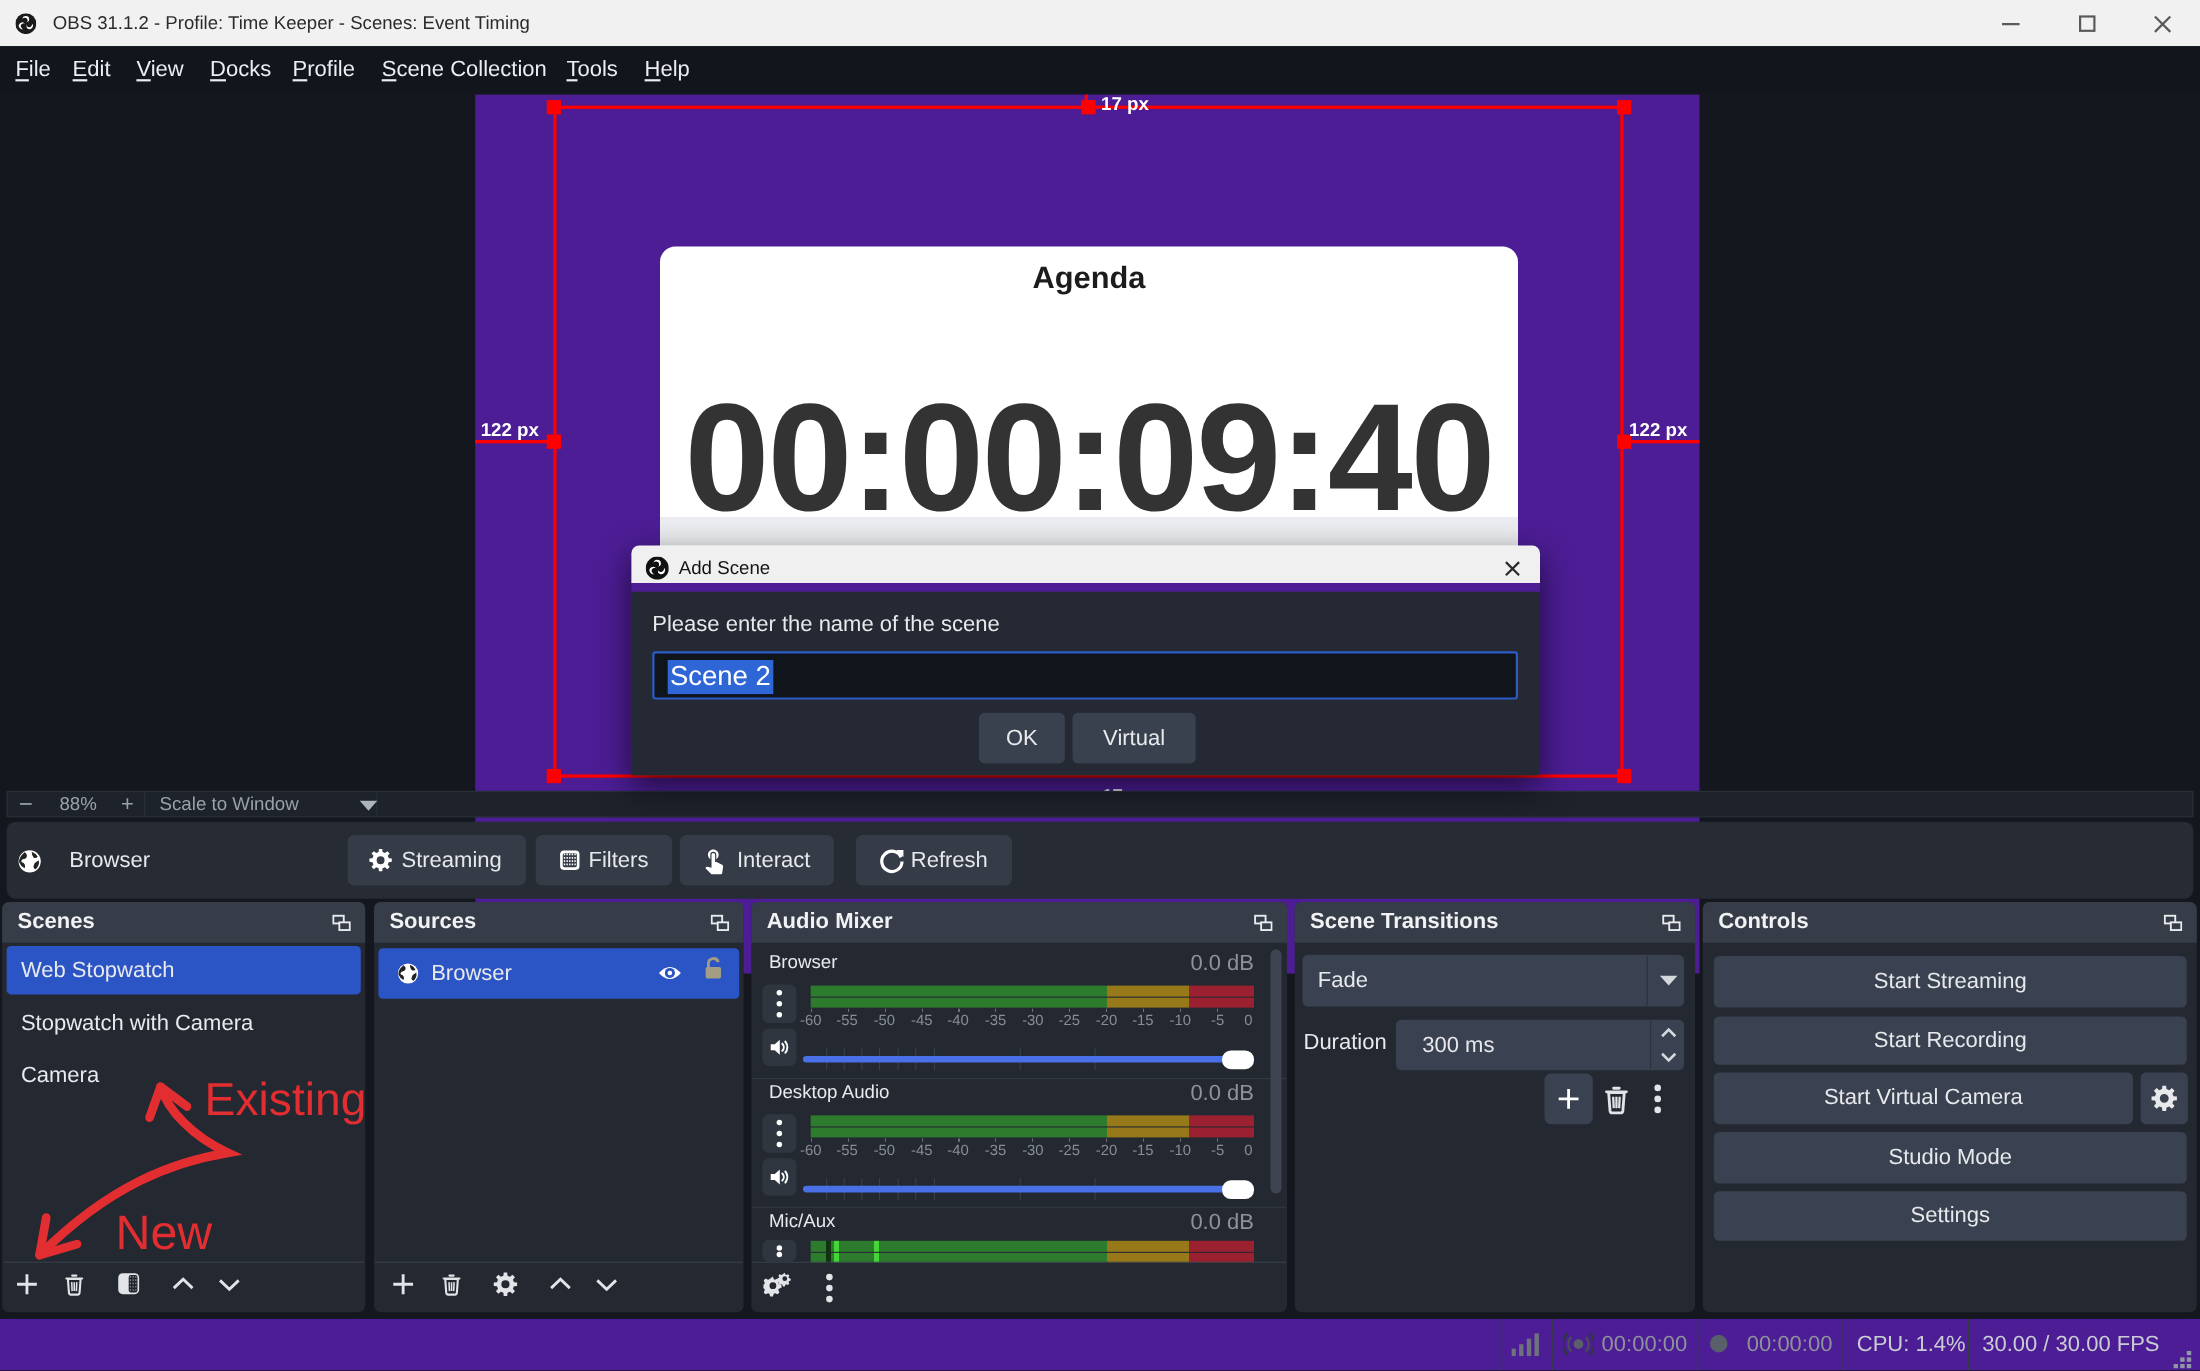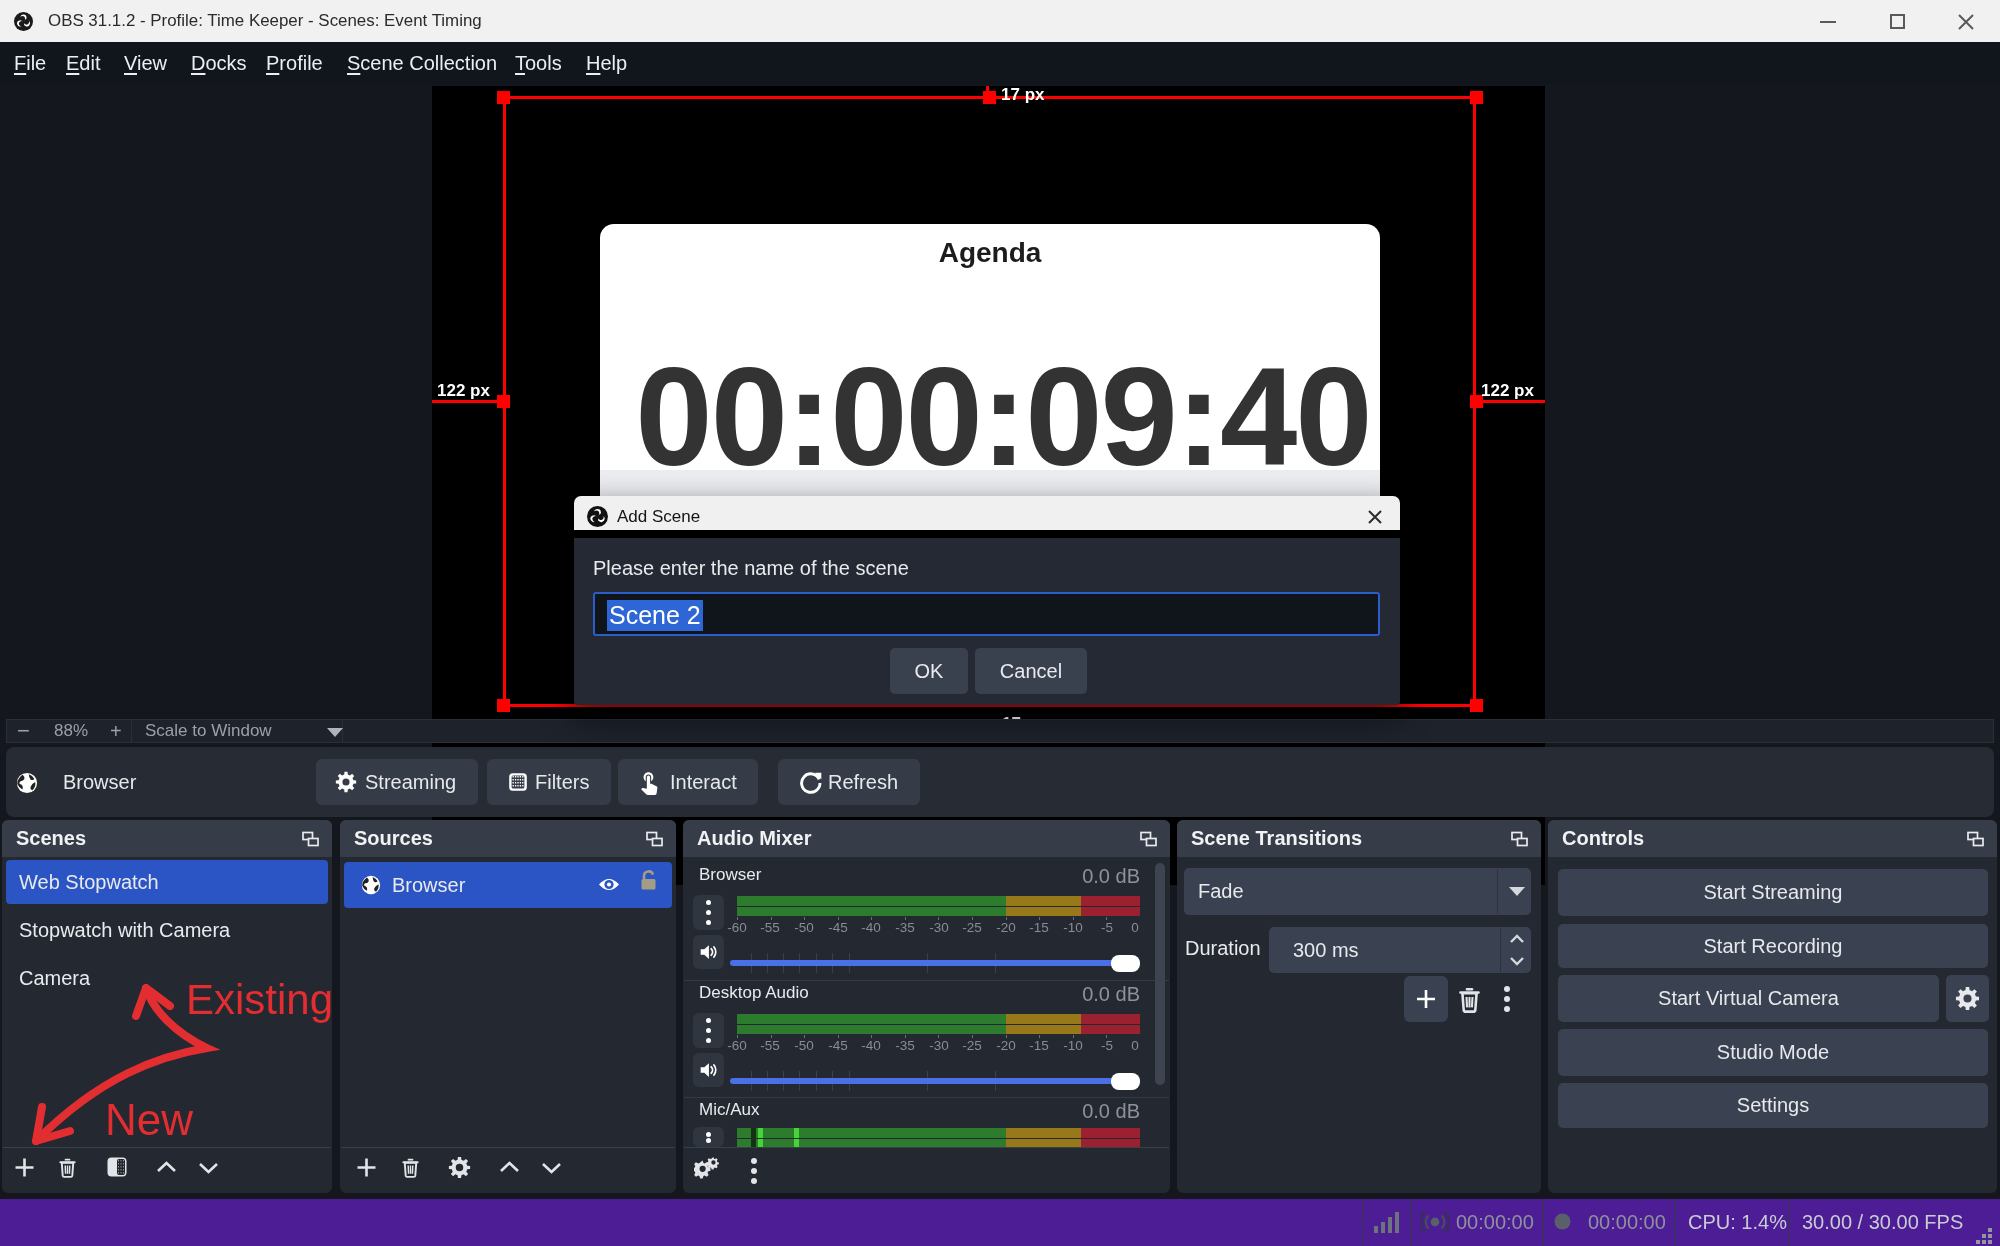--- a/index.html
+++ b/index.html
@@ -10,24 +10,24 @@
 
 #titlebar { position:absolute; left:0; top:0; width:2000px; height:42px; background:#f1f1f1; }
 #titlebar .title { position:absolute; left:48px; top:0; line-height:42px; font-size:16.9px; color:#2b2b2b; }
 
 #menubar { position:absolute; left:0; top:42px; width:2000px; height:42px; background:#11151c; }
 #menubar span { position:absolute; top:0; line-height:42px; font-size:20px; color:#eceef1; }
 #menubar u { text-decoration:underline; text-underline-offset:3px; }
 
 
 #main { position:absolute; left:0; top:84px; width:2000px; height:736px; background:#14171e; }
-#canvas { position:absolute; left:432px; top:2px; width:1113px; height:799px; background:#000000; }
+#canvas { position:absolute; left:432px; top:2px; width:1113px; height:799px; background:#4c1d95; }
 #card { position:absolute; left:168px; top:138px; width:780px; height:273px; background:#fff; border-radius:14px 14px 0 0; }
 #card .agenda { position:absolute; left:0; top:15px; width:100%; text-align:center; font-weight:bold; font-size:28px; color:#1c1c1c; line-height:1; }
-#card .timer { position:absolute; left:0; top:123px; width:100%; text-align:center; font-weight:bold; font-size:139px; color:#333; letter-spacing:-2px; line-height:1;margin-left:13px; }
+#card .timer { position:absolute; left:0; top:123px; width:100%; text-align:center; font-weight:bold; font-size:139px; color:#333; letter-spacing:-2px; line-height:1; }
 #card .cardfoot { position:absolute; left:0; bottom:0; width:100%; height:27px; background:#ecedf0; }
 
 
 .selline { position:absolute; background:#f00; }
 .handle { position:absolute; width:13px; height:13px; background:#f00; }
 .mlabel { position:absolute; font-weight:bold; font-size:17px; color:#fff; }
 
 
 #zoomrow { position:absolute; left:6px; top:635px; width:1988px; height:24px; background:#1d222b; border:1px solid #2a303a; color:#9aa1ab; font-size:17px; }
 #zoomrow .cell { position:absolute; top:0; height:22px; border-right:1px solid #2a303a; }
@@ -538,15 +538,15 @@
     <svg class="abs" style="left:793px;top:13px" width="16" height="16" viewBox="0 0 16 16">
         <path d="M2 2 L14 14 M14 2 L2 14" stroke="#2c2c2c" stroke-width="2"></path>
       </svg>
   </div>
   <div id="dlg-body">
     <span class="abs" style="left:19px;top:19px;font-size:20px;color:#e8eaec">Please enter the name of the scene</span>
     <div id="dlg-input">
       <span class="abs" style="left:12px;top:6px;font-size:25px;color:#fff;background:#2f66d6;padding:1px 2px">Scene 2</span>
     </div>
     <div class="dbtn" style="left:316px;width:78px">OK</div>
-    <div class="dbtn" style="left:401px;width:112px">Cancel</div>
+    <div class="dbtn" style="left:401px;width:112px">Virtual</div>
   </div>
 </div>
 
 </body></html>

